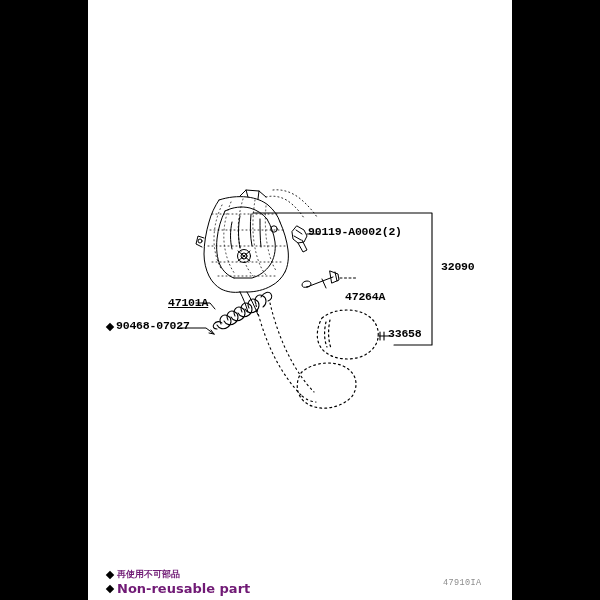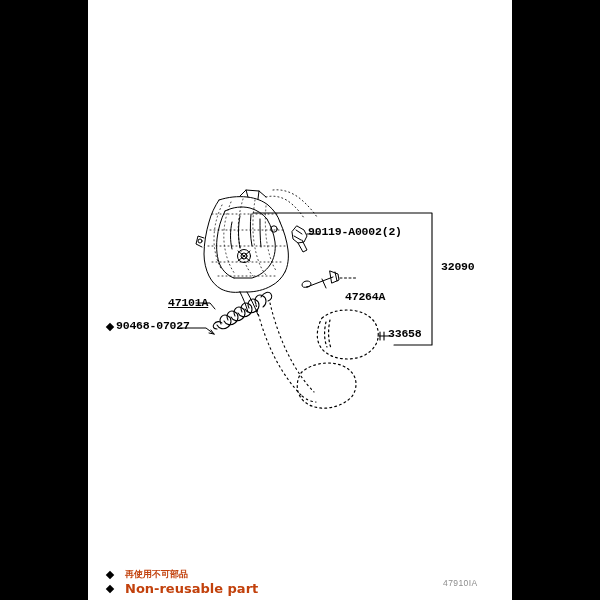--- a/index.html
+++ b/index.html
@@ -53,22 +53,22 @@
     font-size: 11.5px;
     font-weight: 700;
     color: #000000;
     white-space: nowrap;
     letter-spacing: -0.2px;
   }
   .legend-row {
     position: absolute;
     display: flex;
     align-items: center;
-    gap: 12px;
-    color: #c2410c;
+    gap: 4px;
+    color: #701a75;
     white-space: nowrap;
   }
   .diamond {
     width: 6px;
     height: 6px;
     background: #000;
     transform: rotate(45deg);
     display: inline-block;
     flex: none;
   }
@@ -77,21 +77,21 @@
     font-size: 9px;
     font-weight: 700;
   }
   .legend-en {
     font-family: "DejaVu Sans", sans-serif;
     font-size: 13px;
     font-weight: 700;
   }
   .corner-code {
     position: absolute;
-    font-family: Liberation Sans, sans-serif;
+    font-family: Liberation Mono, monospace;
     font-size: 8.5px;
     color: #8c8c8c;
     letter-spacing: 0.4px;
     white-space: nowrap;
   }
   .bullet-inline {
     width: 6px; height: 6px; background:#000; transform: rotate(45deg);
     position:absolute;
   }
 </style>

